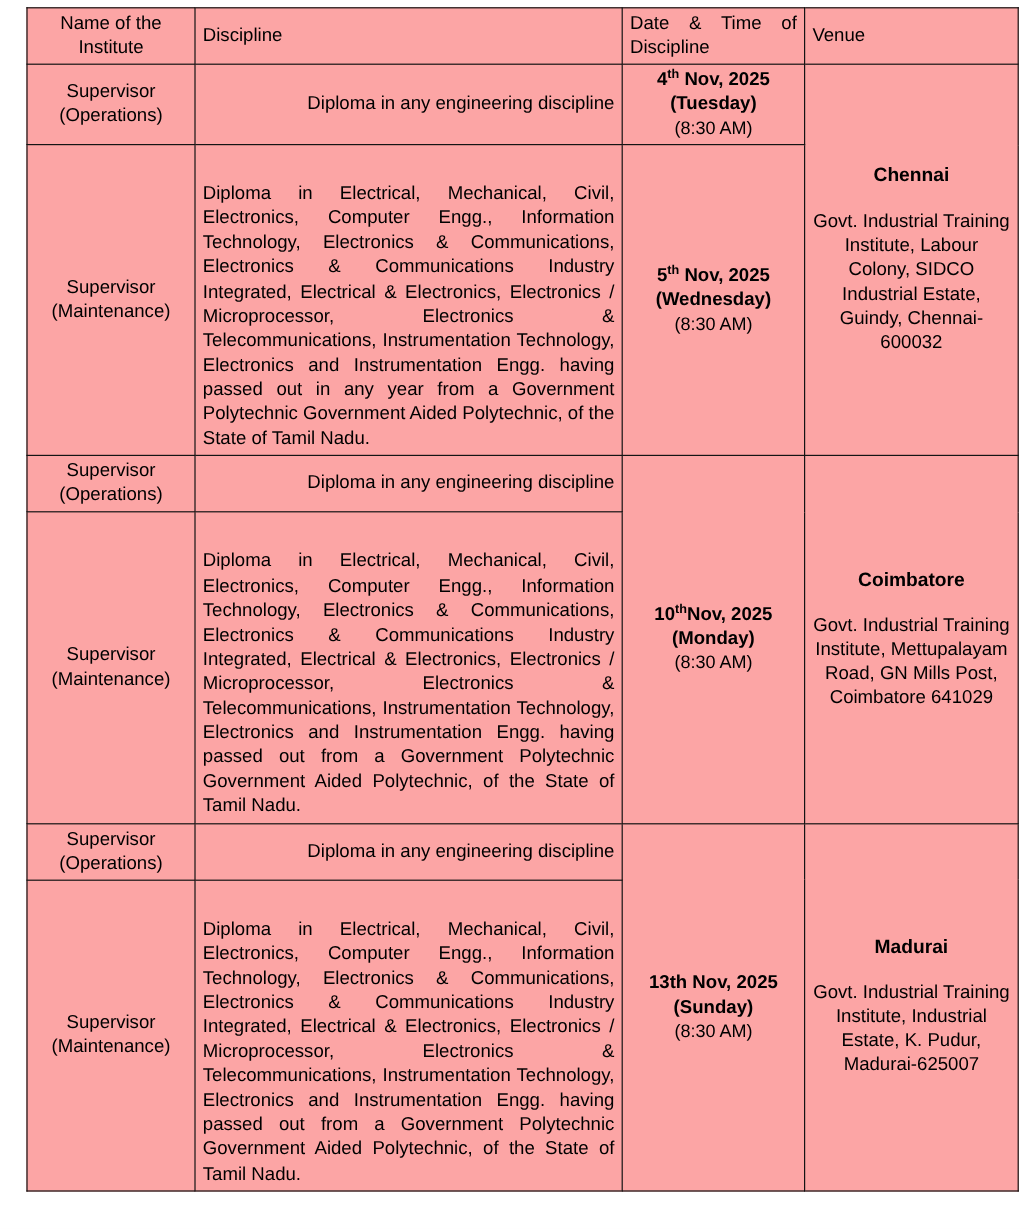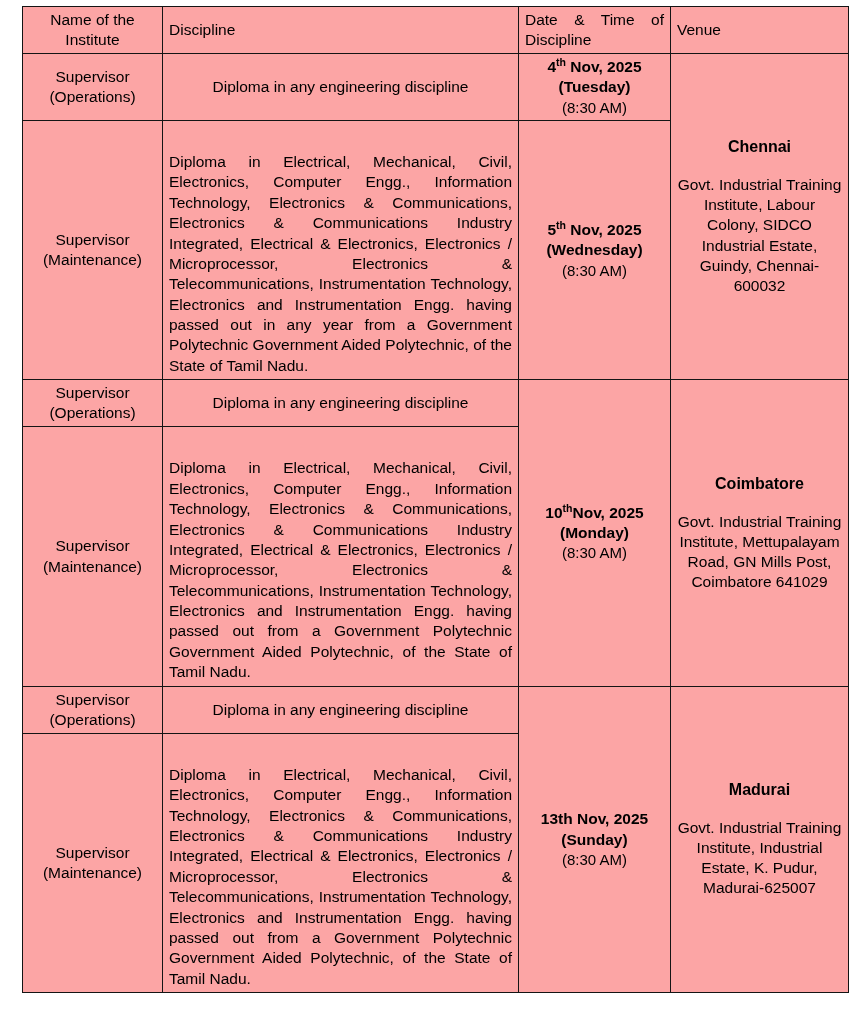--- a/index.html
+++ b/index.html
@@ -75,21 +75,21 @@
   td.position-cell {
     text-align: center;
     vertical-align: middle;
     font-size: 15.5px;
     line-height: 1.32;
     padding: 8px 4px;
   }
 
   
   td.discipline-short {
-    text-align: center;
+    text-align: right;
     vertical-align: top;
     padding-top: 8px;
   }
   td.discipline-short.vmid {
     vertical-align: middle;
     padding-top: 3px;
   }
 
   
   td.discipline-long {

